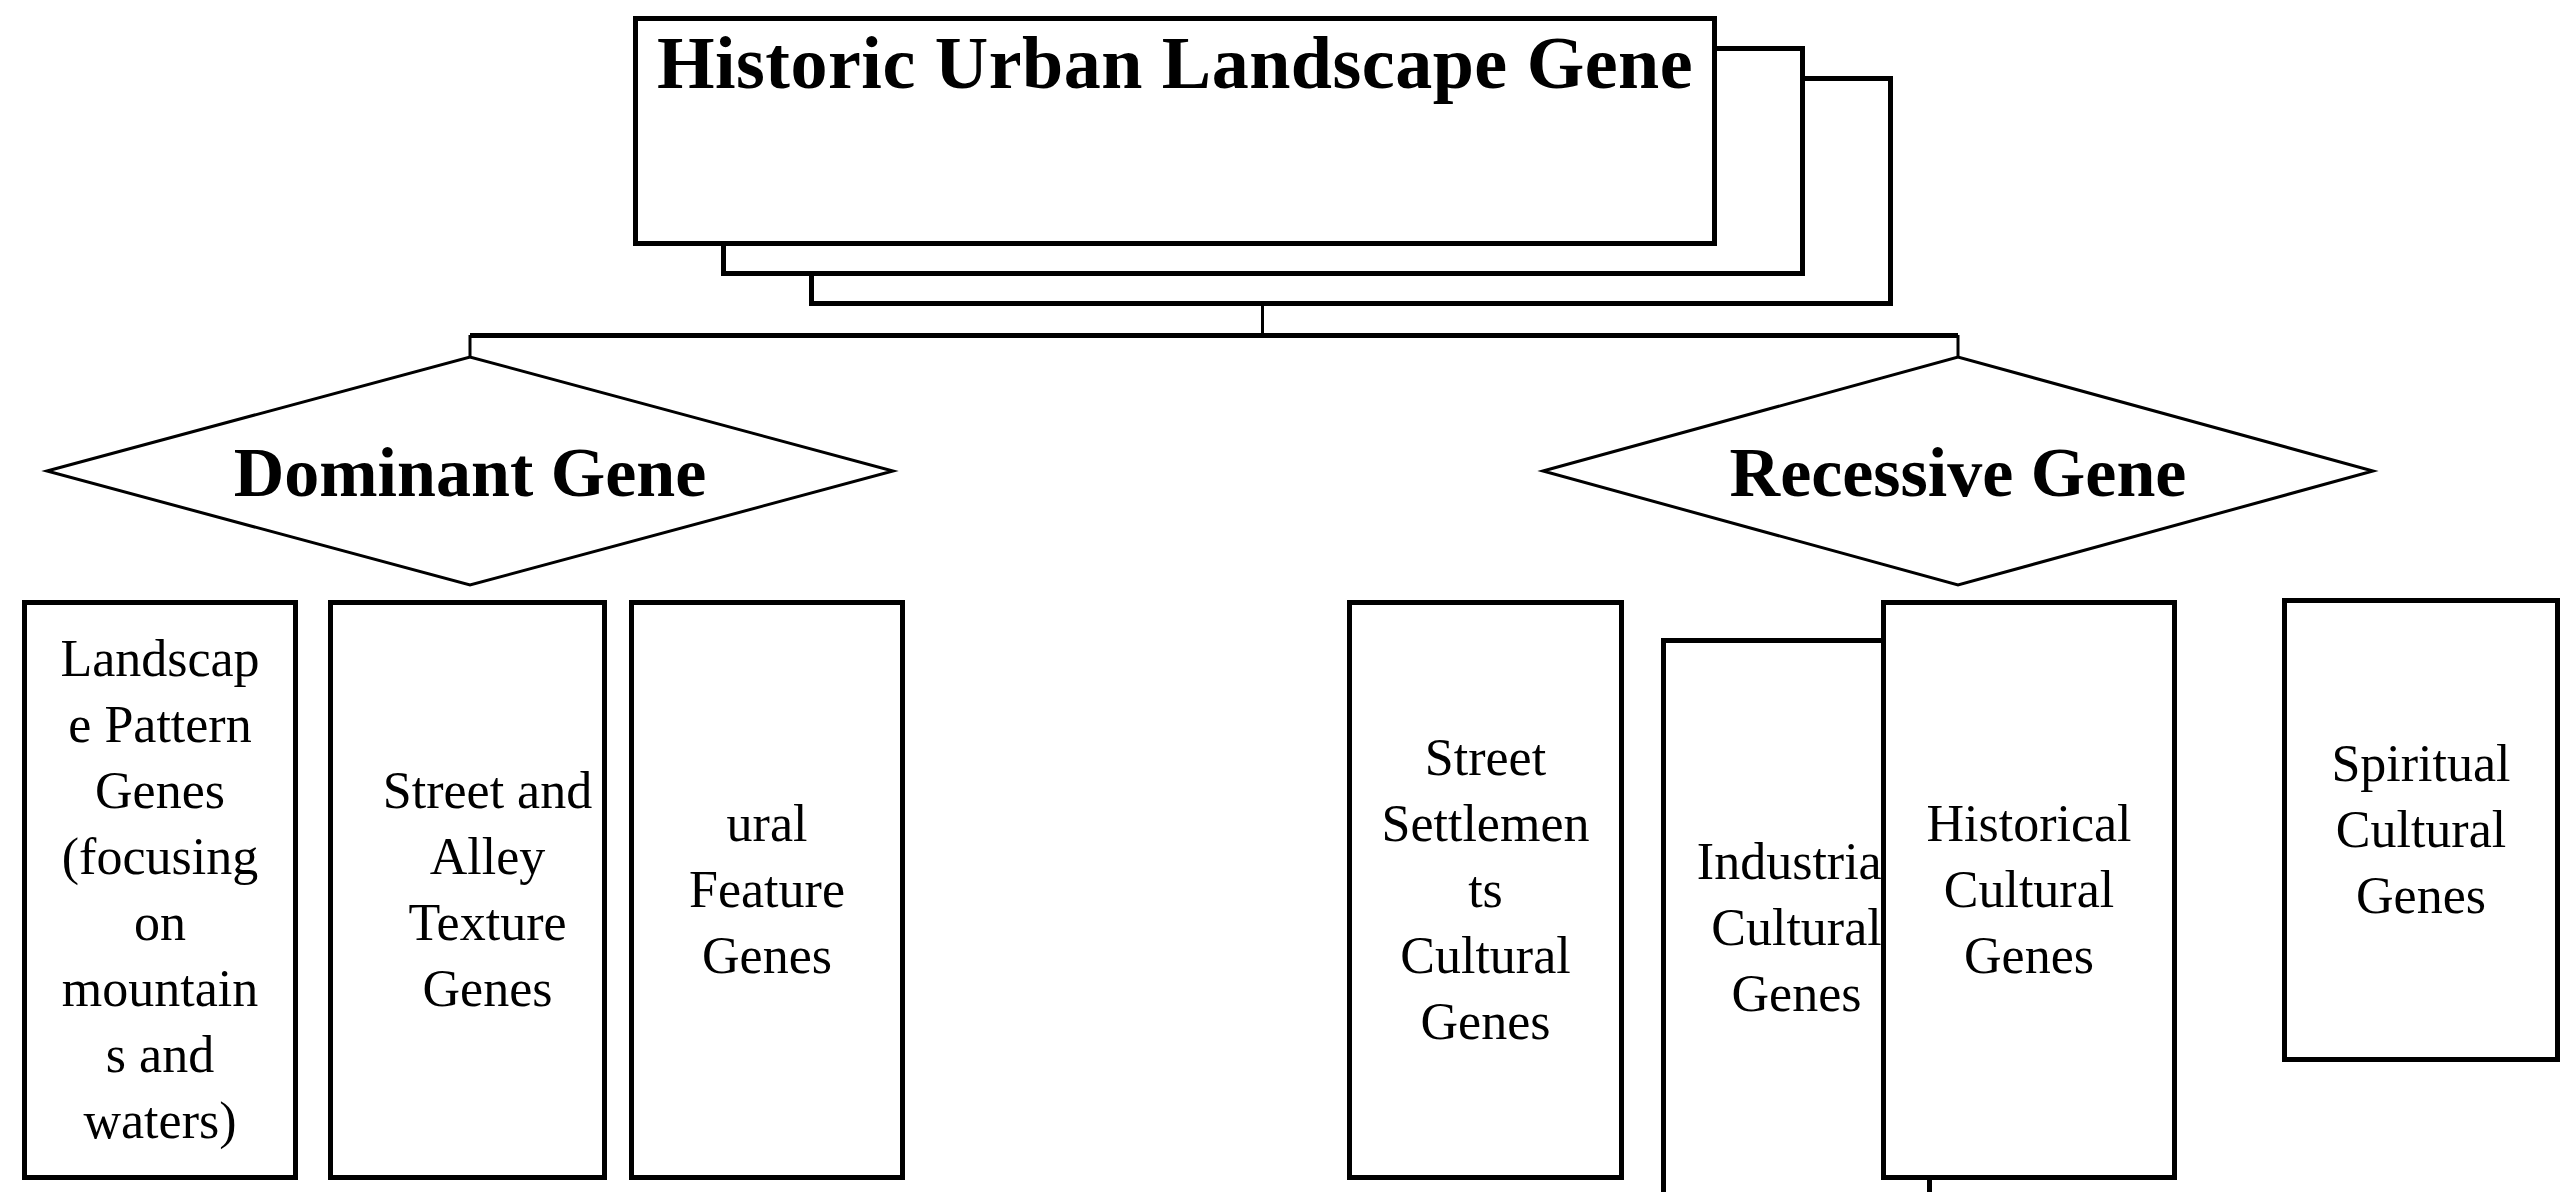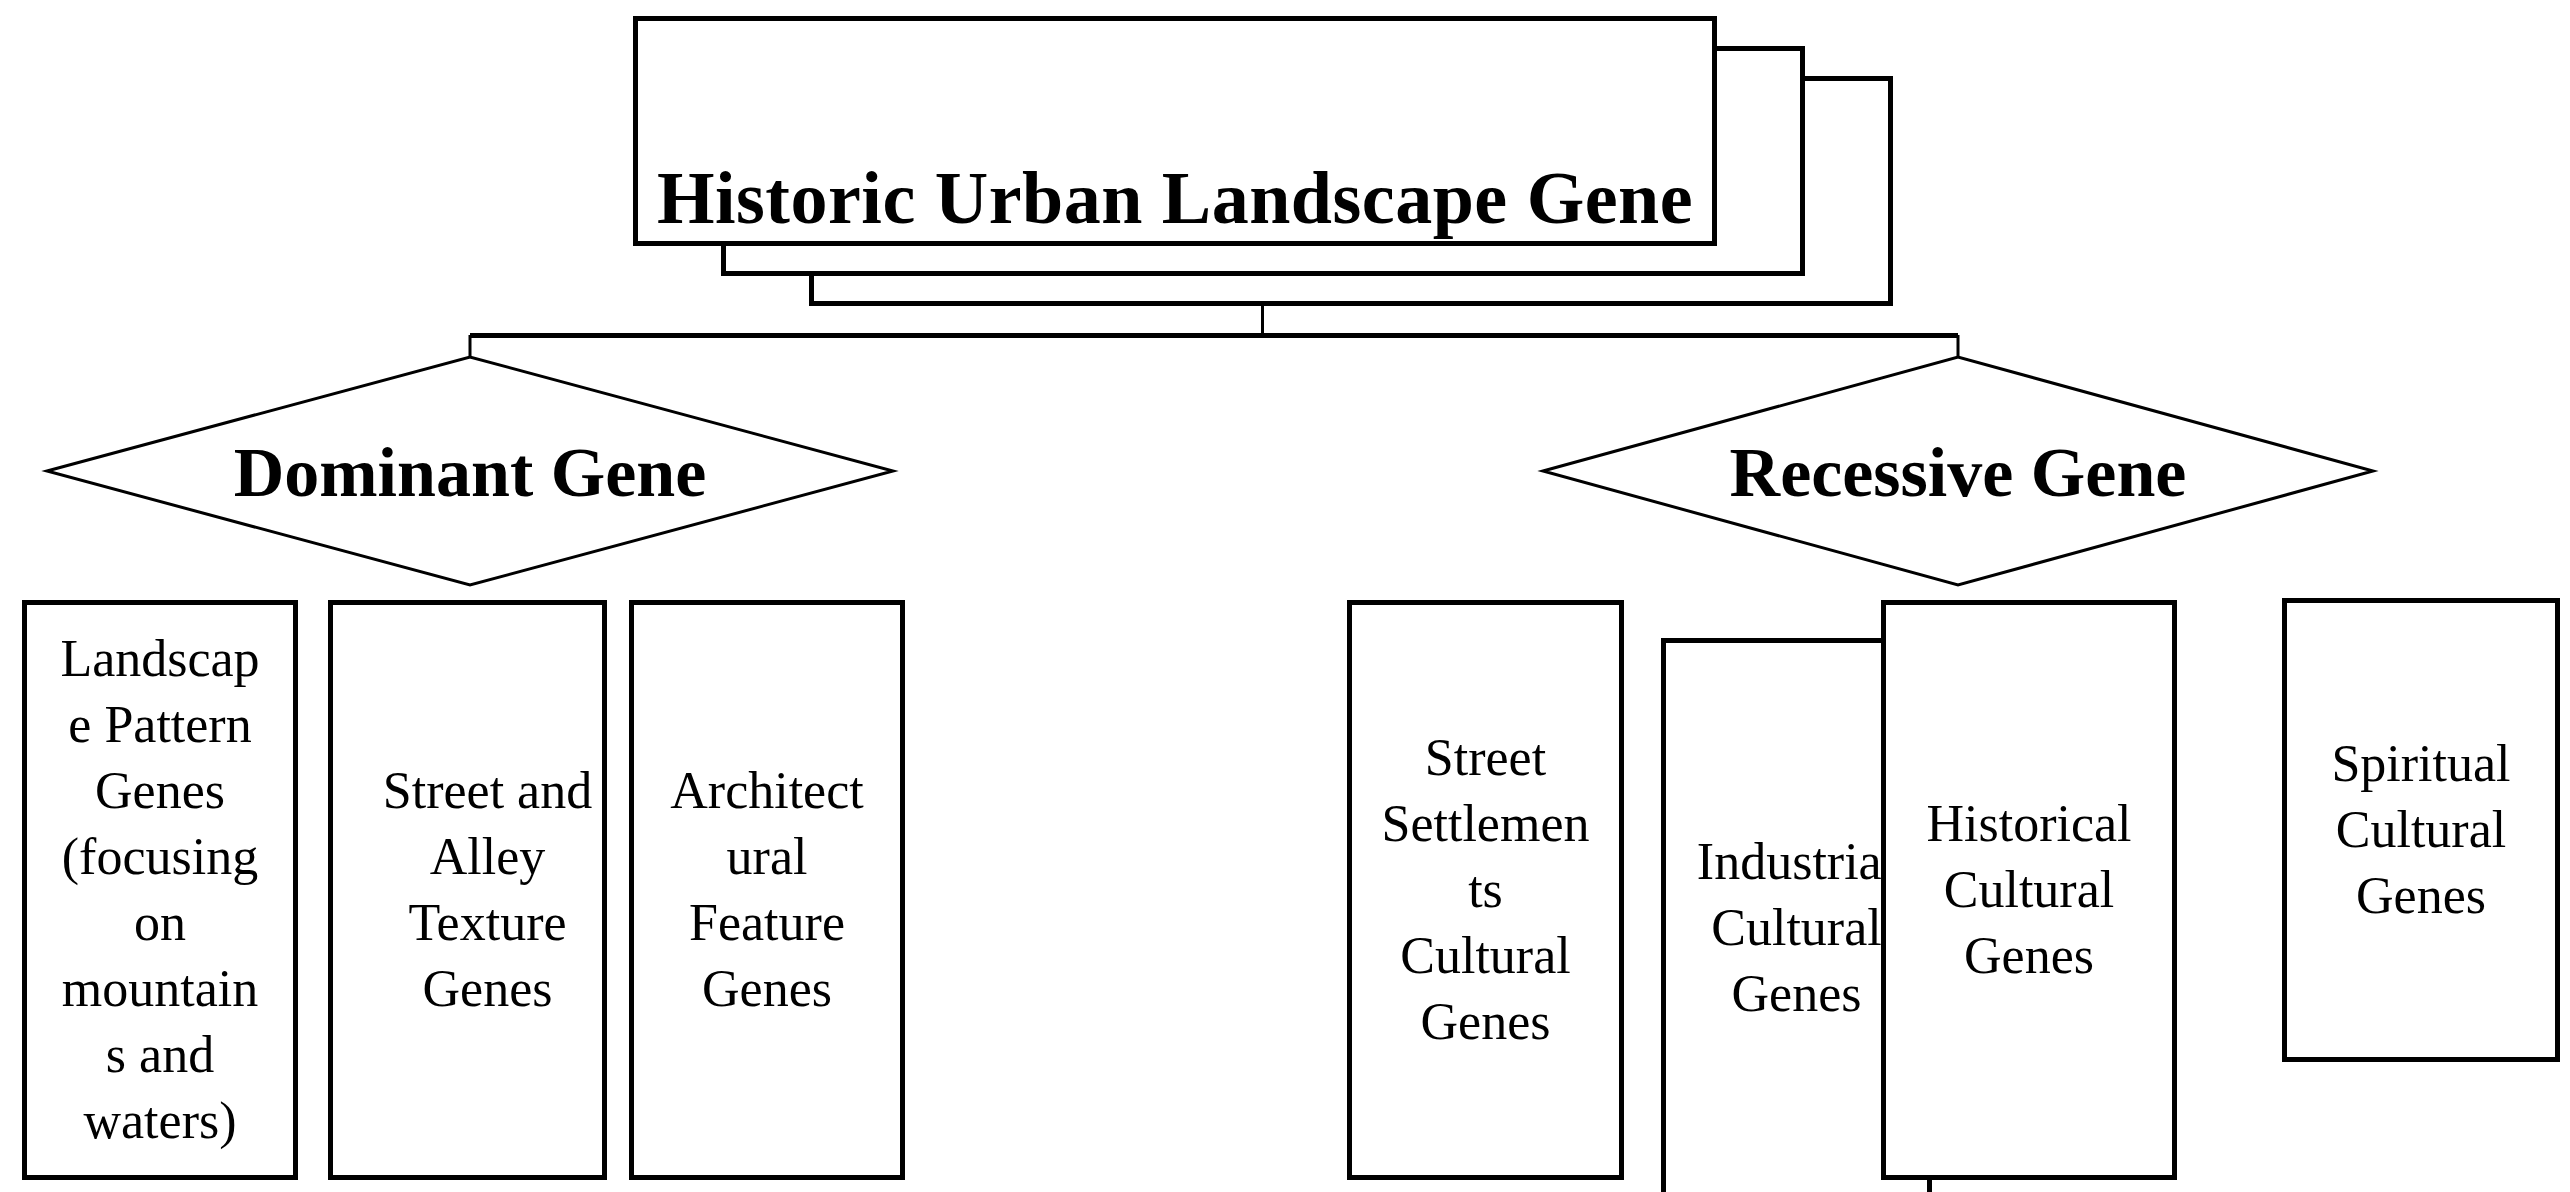--- a/index.html
+++ b/index.html
@@ -16,21 +16,21 @@
     position: absolute;
     width: 1084px;
     height: 230px;
     background: #ffffff;
     border: 5px solid #000000;
     box-sizing: border-box;
   }
   .stack-back   { left: 809px; top: 76px; z-index: 1; }
   .stack-middle { left: 721px; top: 46px; z-index: 2; }
   .stack-front  { left: 633px; top: 16px; z-index: 3;
-                  display: flex; align-items: flex-end; justify-content: center; }
+                  display: flex; align-items: flex-start; justify-content: center; }
   .root-title {
     font-size: 74px;
     font-weight: bold;
     white-space: nowrap;
     letter-spacing: 0.5px;
   }
   svg.wires {
     position: absolute;
     left: 0; top: 0;
     width: 2570px; height: 1192px;
@@ -103,21 +103,20 @@
       <div>s and</div>
       <div>waters)</div>
     </div>
   <div class="leaf-box leaf-b">
       <div>Street and</div>
       <div>Alley</div>
       <div>Texture</div>
       <div>Genes</div>
     </div>
   <div class="leaf-box leaf-c">
-      <div>Architect</div>
       <div>ural</div>
       <div>Feature</div>
       <div>Genes</div>
     </div>
 
   <div class="leaf-box leaf-d">
       <div>Street</div>
       <div>Settlemen</div>
       <div>ts</div>
       <div>Cultural</div>

